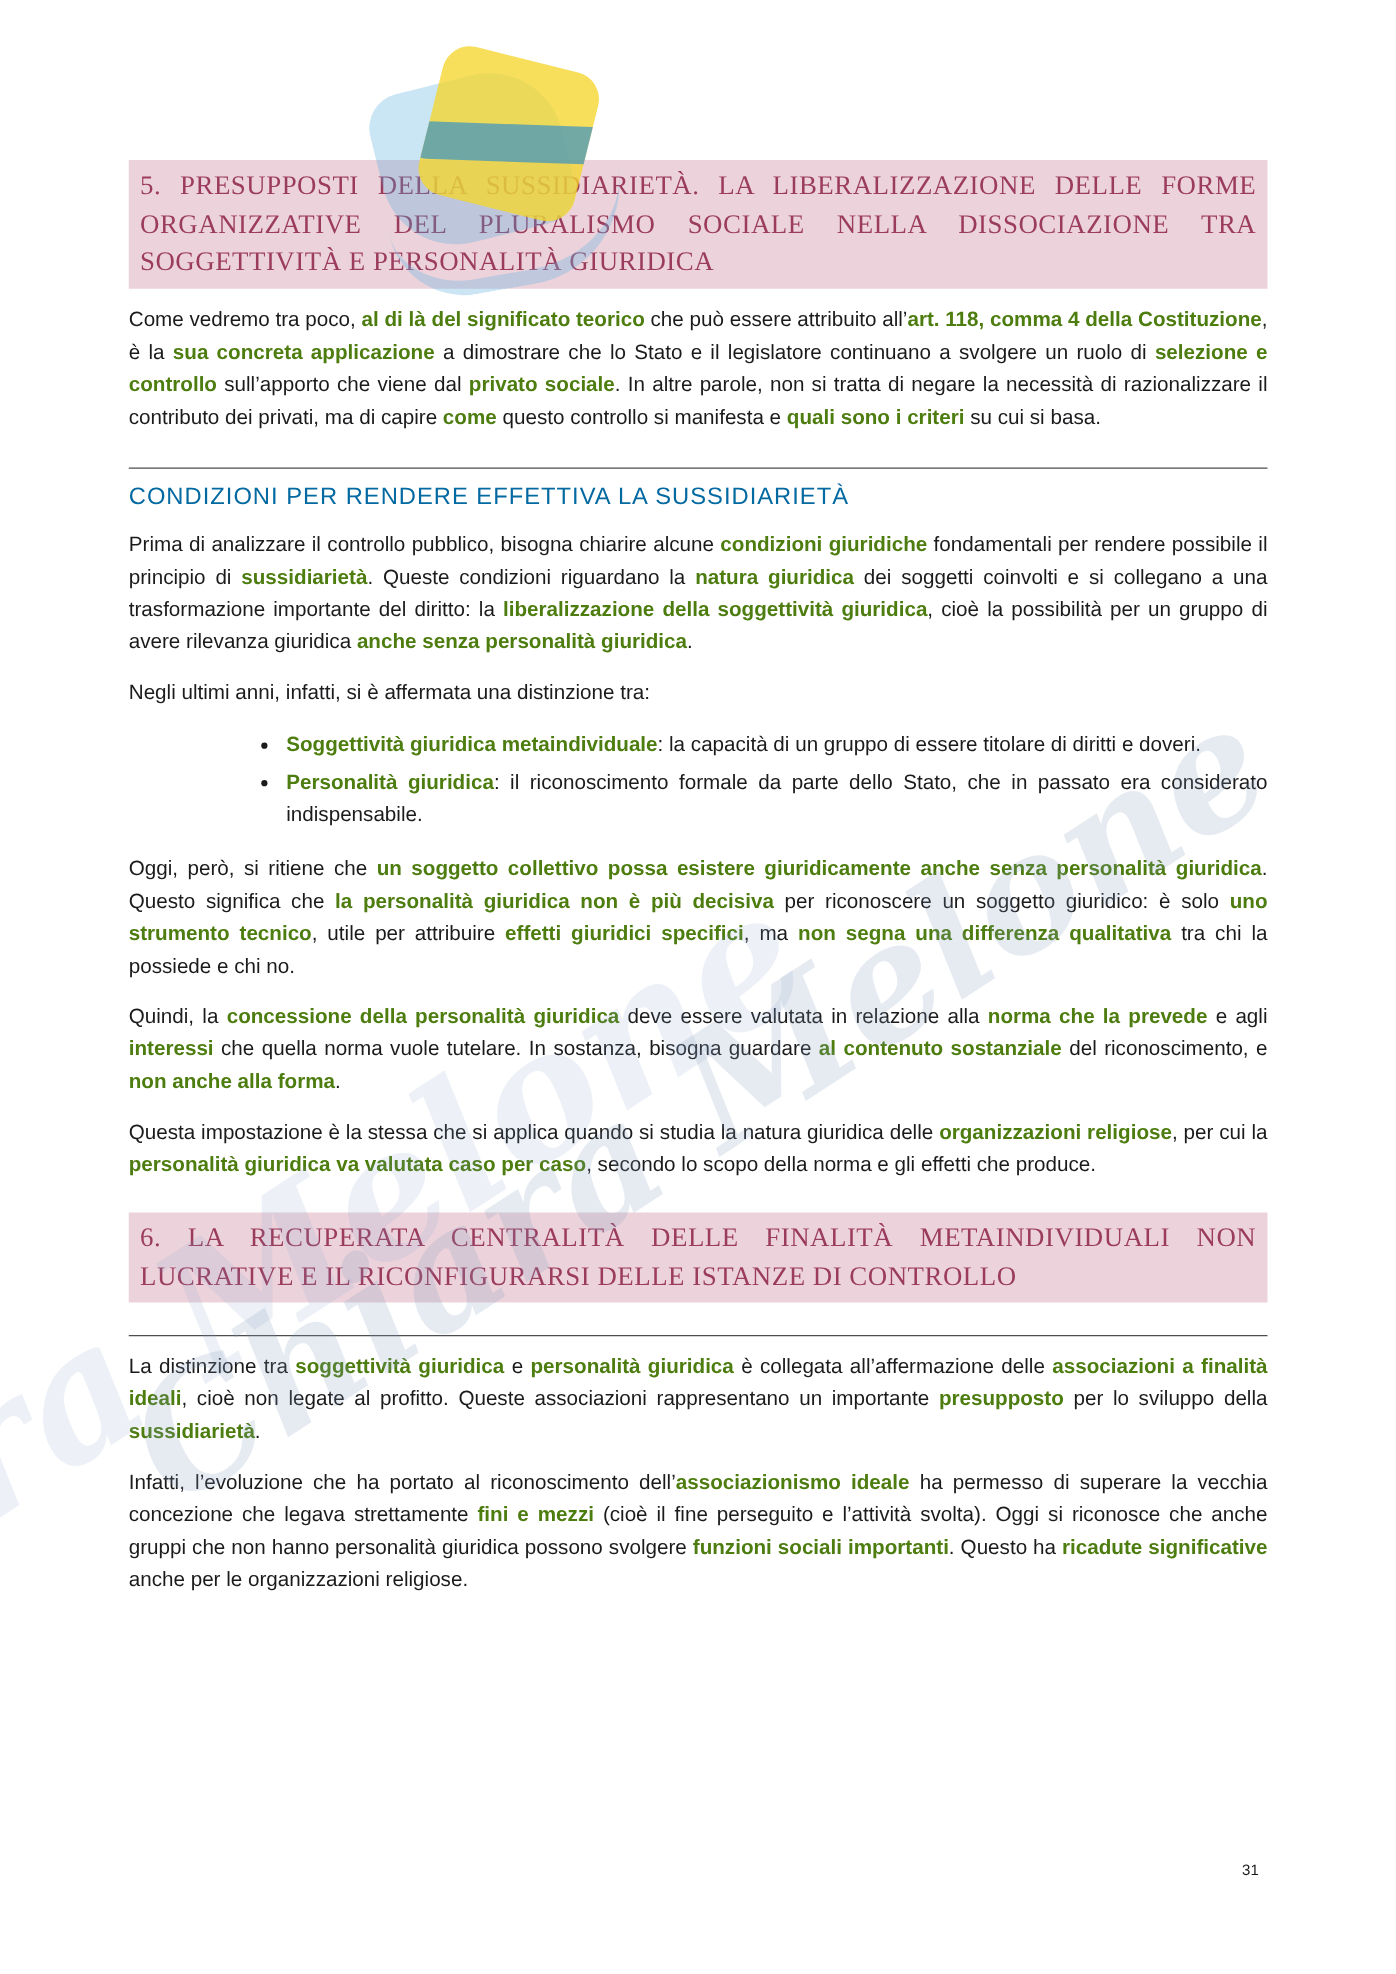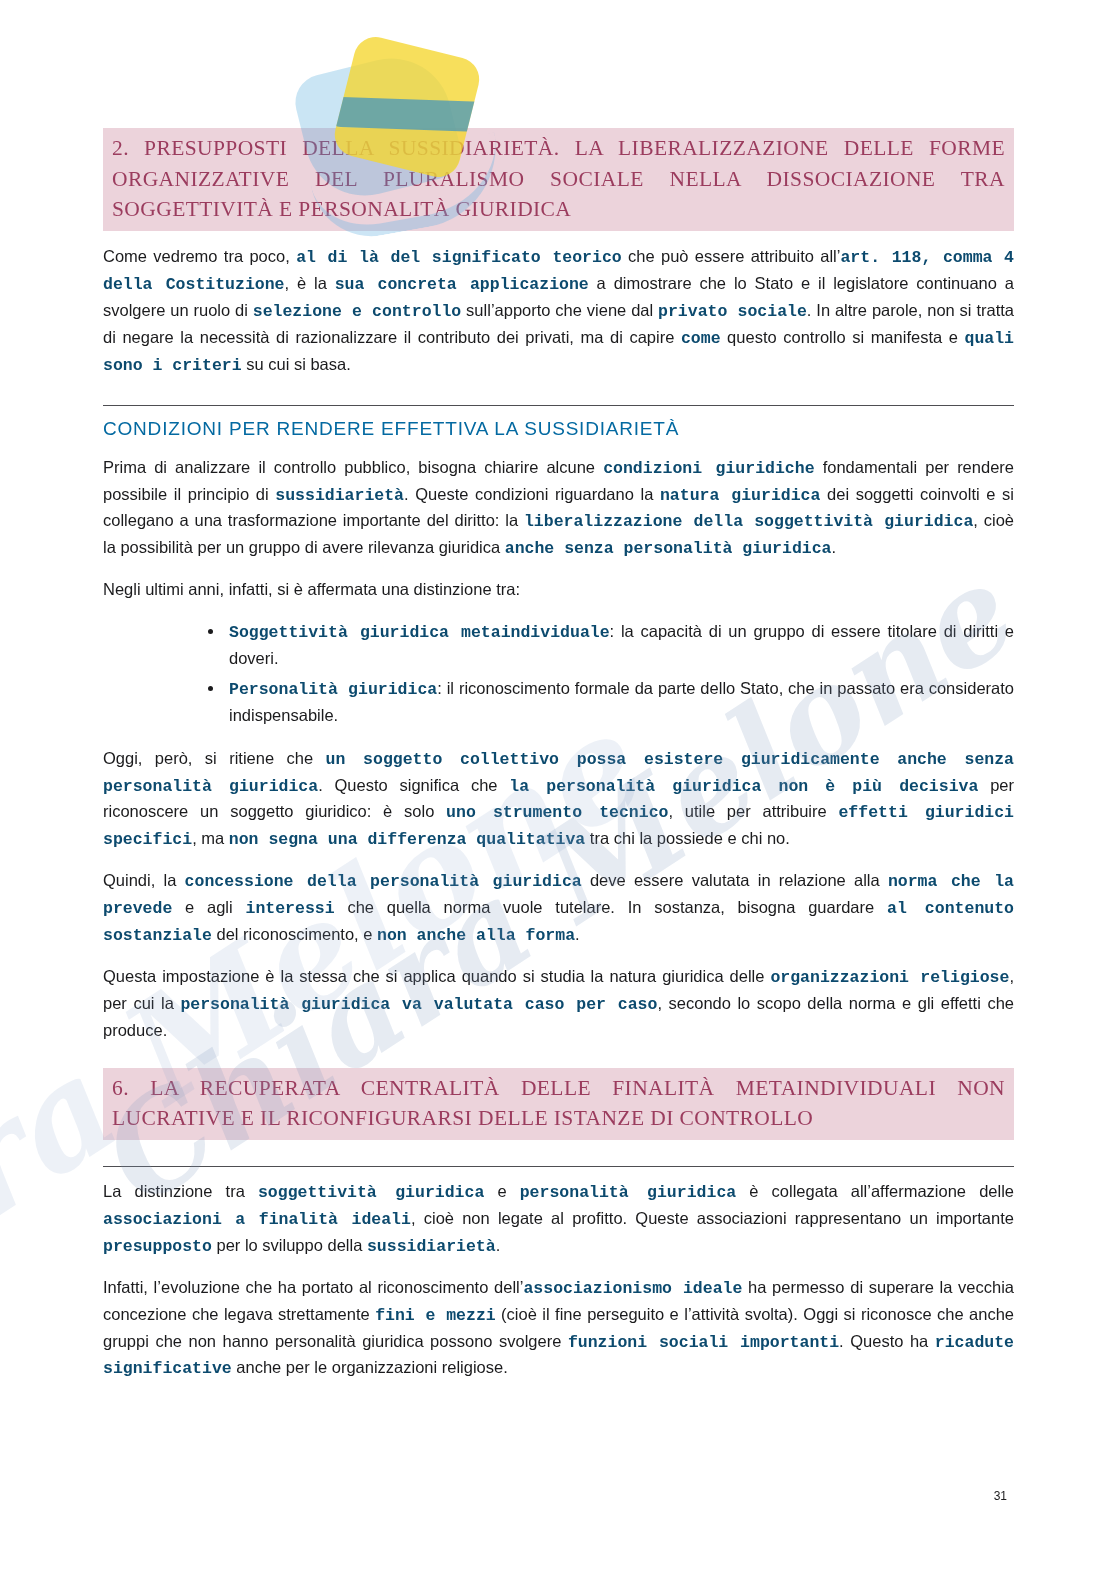--- a/index.html
+++ b/index.html
@@ -108,21 +108,21 @@
     font-size:19px;
     letter-spacing:0.8px;
     color:#0369a1;
   }
   p.body{
     margin:0 0 15px 0;
     font-size:16.5px;
     line-height:1.57;
     text-align:justify;
   }
-  p.body b, .bullets b{ color:#0c4a6e;font-family:Liberation Mono, monospace; }
+  p.body b, .bullets b{ color:#4d7c0f; }
   .bullets{
     margin:16px 0 17px 0;
     padding-left:122px;
     font-size:16.5px;
     line-height:1.57;
     text-align:justify;
   }
   .bullets li{ margin-bottom:4px; padding-left:4px; }
   .page-number{
     position:absolute;
@@ -144,21 +144,21 @@
         <div class="logo-ribbon"></div>
       </div>
       <div class="logo-swoosh"></div>
     </div>
     <div class="wm wm-left">Chiara Melone</div>
     <div class="wm wm-main">Chiara Melone</div>
   </div>
 
   <main class="content">
 
-    <h1 class="section-heading">2. PRESUPPOSTI DELLA SUSSIDIARIETÀ. LA LIBERALIZZAZIONE DELLE FORME ORGANIZZATIVE DEL PLURALISMO SOCIALE NELLA DISSOCIAZIONE TRA SOGGETTIVITÀ E PERSONALITÀ GIURIDICA</h1>
+    <h1 class="section-heading">5. PRESUPPOSTI DELLA SUSSIDIARIETÀ. LA LIBERALIZZAZIONE DELLE FORME ORGANIZZATIVE DEL PLURALISMO SOCIALE NELLA DISSOCIAZIONE TRA SOGGETTIVITÀ E PERSONALITÀ GIURIDICA</h1>
 
     <p class="body"><span>Come vedremo tra poco, </span><b>al di là del significato teorico</b><span> che può essere attribuito all’</span><b>art. 118, comma 4 della Costituzione</b><span>, è la </span><b>sua concreta applicazione</b><span> a dimostrare che lo Stato e il legislatore continuano a svolgere un ruolo di </span><b>selezione e controllo</b><span> sull’apporto che viene dal </span><b>privato sociale</b><span>. In altre parole, non si tratta di negare la necessità di razionalizzare il contributo dei privati, ma di capire </span><b>come</b><span> questo controllo si manifesta e </span><b>quali sono i criteri</b><span> su cui si basa.</span></p>
 
     <hr class="rule">
     <h2 class="subheading">CONDIZIONI PER RENDERE EFFETTIVA LA SUSSIDIARIETÀ</h2>
 
     <p class="body"><span>Prima di analizzare il controllo pubblico, bisogna chiarire alcune </span><b>condizioni giuridiche</b><span> fondamentali per rendere possibile il principio di </span><b>sussidiarietà</b><span>. Queste condizioni riguardano la </span><b>natura giuridica</b><span> dei soggetti coinvolti e si collegano a una trasformazione importante del diritto: la </span><b>liberalizzazione della soggettività giuridica</b><span>, cioè la possibilità per un gruppo di avere rilevanza giuridica </span><b>anche senza personalità giuridica</b><span>.</span></p>
 
     <p class="body"><span>Negli ultimi anni, infatti, si è affermata una distinzione tra:</span></p>
 

